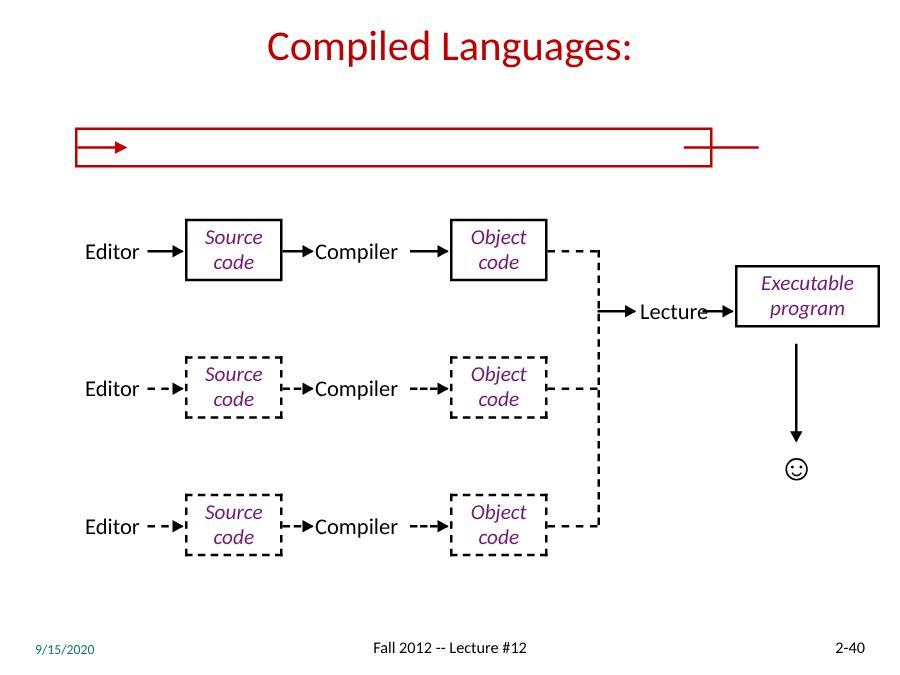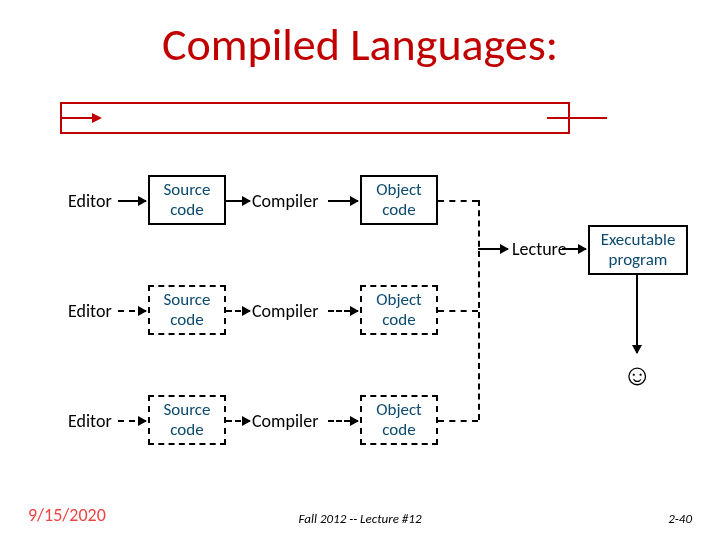--- a/index.html
+++ b/index.html
@@ -1,44 +1,44 @@
 <!DOCTYPE html>
 <html><head>
 <meta charset="utf-8">
 <style>
   * { box-sizing: border-box; margin: 0; padding: 0; }
   html, body { width: 720px; height: 540px; font-family: Calibri, Arial, sans-serif; background: #fff; }
   .slide { position: relative; width: 720px; height: 540px; }
-  .title { position: absolute; top: 18px; left: 0; width: 720px; text-align: center; font-size: 46px; color: #c00000; line-height: 1.15; }
+  .title { position: absolute; top: 18px; left: 0; width: 720px; text-align: center; font-size: 34px; color: #c00000; line-height: 1.15; }
   .title-box { position: absolute; top: 102px; left: 60px; width: 510px; height: 32px; border: 2px solid #c00000; }
   .arrow-left { position: absolute; top: 117px; left: 62px; width: 38px; height: 2px; background: #c00000; }
   .arrow-left::after { content: ""; position: absolute; right: -2px; top: -4px; border-left: 10px solid #c00000; border-top: 5px solid transparent; border-bottom: 5px solid transparent; }
   .line-right { position: absolute; top: 117px; left: 547px; width: 60px; height: 2px; background: #c00000; }
 
-  .box { position: absolute; display: flex; align-items: center; justify-content: center; text-align: center; font-size: 17px; color: #0c4a6e; line-height: 1.15; }
+  .box { position: absolute; display: flex; align-items: center; justify-content: center; text-align: center; font-size: 17px; color: #701a75; line-height: 1.15; font-style: italic; }
   .label { position: absolute; font-size: 18px; color: #000; }
   .solid { border: 2px solid #000; }
   .dashed { border: 2px dashed #000; }
 
   .arr { position: absolute; height: 2px; background: #000; }
   .arr::after { content: ""; position: absolute; right: -1px; top: -4px; border-left: 9px solid #000; border-top: 5px solid transparent; border-bottom: 5px solid transparent; }
   .arr-d { position: absolute; height: 0; border-top: 2px dashed #000; }
   .arr-d::after { content: ""; position: absolute; right: -1px; top: -6px; border-left: 9px solid #000; border-top: 5px solid transparent; border-bottom: 5px solid transparent; }
 
   .vline { position: absolute; width: 0; border-left: 2px dashed #000; }
   .hline-d { position: absolute; height: 0; border-top: 2px dashed #000; }
 
   .smiley { position: absolute; font-size: 30px; color: #000; }
 
   .arrow-down { position: absolute; width: 2px; background: #000; }
   .arrow-down::after { content: ""; position: absolute; left: -4px; bottom: -1px; border-top: 9px solid #000; border-left: 5px solid transparent; border-right: 5px solid transparent; }
 
-  .footer-date { position: absolute; left: 28px; bottom: 14px; font-size: 18px; color: #ef4444; }
-  .footer-center { position: absolute; left: 0; width: 720px; bottom: 14px; text-align: center; font-size: 13px; color: #000; font-style: italic; }
-  .footer-page { position: absolute; right: 28px; bottom: 14px; font-size: 13px; color: #000; font-style: italic; }
+  .footer-date { position: absolute; left: 28px; bottom: 14px; font-size: 11px; color: #0f766e; }
+  .footer-center { position: absolute; left: 0; width: 720px; bottom: 14px; text-align: center; font-size: 13px; color: #000; }
+  .footer-page { position: absolute; right: 28px; bottom: 14px; font-size: 13px; color: #000; }
 </style>
 </head>
 <body>
 
 <div class="slide">
 
   <div class="title">
     <span>Compiled Languages:</span><br>
   </div>
   <div class="title-box"></div>
@@ -77,21 +77,21 @@
 
   <div class="hline-d" style="left:438px; top:200px; width:40px;"></div>
   <div class="vline" style="left:478px; top:200px; height:220px;"></div>
   <div class="hline-d" style="left:438px; top:310px; width:40px;"></div>
   <div class="hline-d" style="left:438px; top:420px; width:40px;"></div>
 
   <div class="arr" style="left:478px; top:248px; width:30px;"></div>
 
   <div class="label" style="left:512px; top:238px;">Lecture</div>
   <div class="arr" style="left:562px; top:248px; width:24px;"></div>
-  <div class="box solid" style="left:588px; top:225px; width:100px; height:50px; white-space:pre-line;">Executable
+  <div class="box solid" style="left:588px; top:212px; width:116px; height:50px; white-space:pre-line;">Executable
 program</div>
 
   <div class="arrow-down" style="left:636px; top:275px; height:78px;"></div>
   <div class="smiley" style="left:622px; top:356px;">☺</div>
 
   <div class="footer-date">9/15/2020</div>
   <div class="footer-center">Fall 2012 -- Lecture #12</div>
   <div class="footer-page">2-40</div>
 
 </div>

